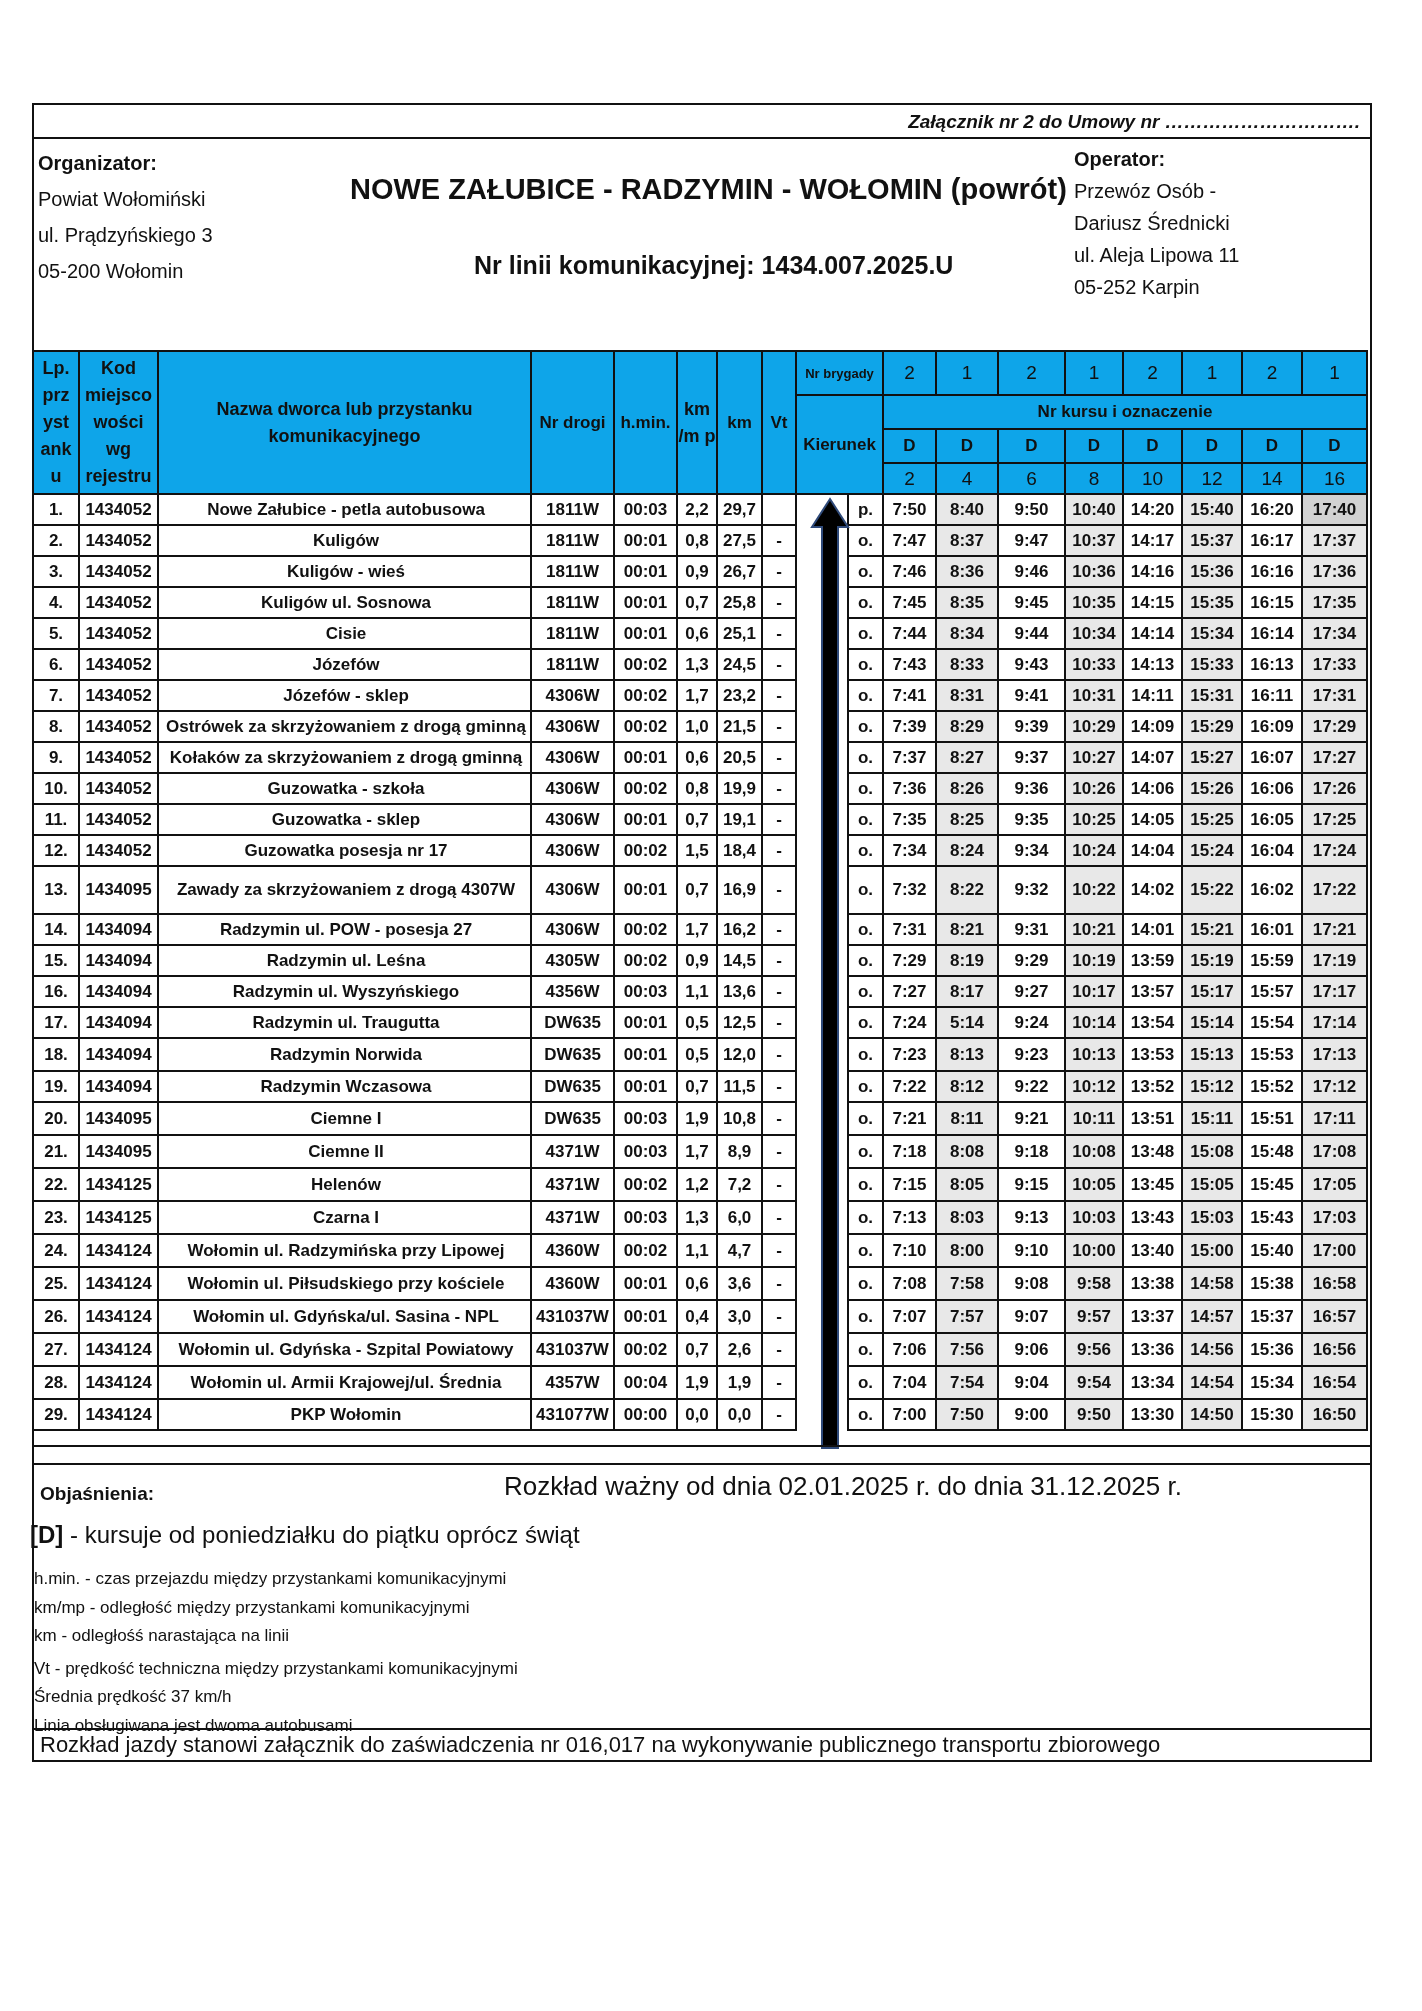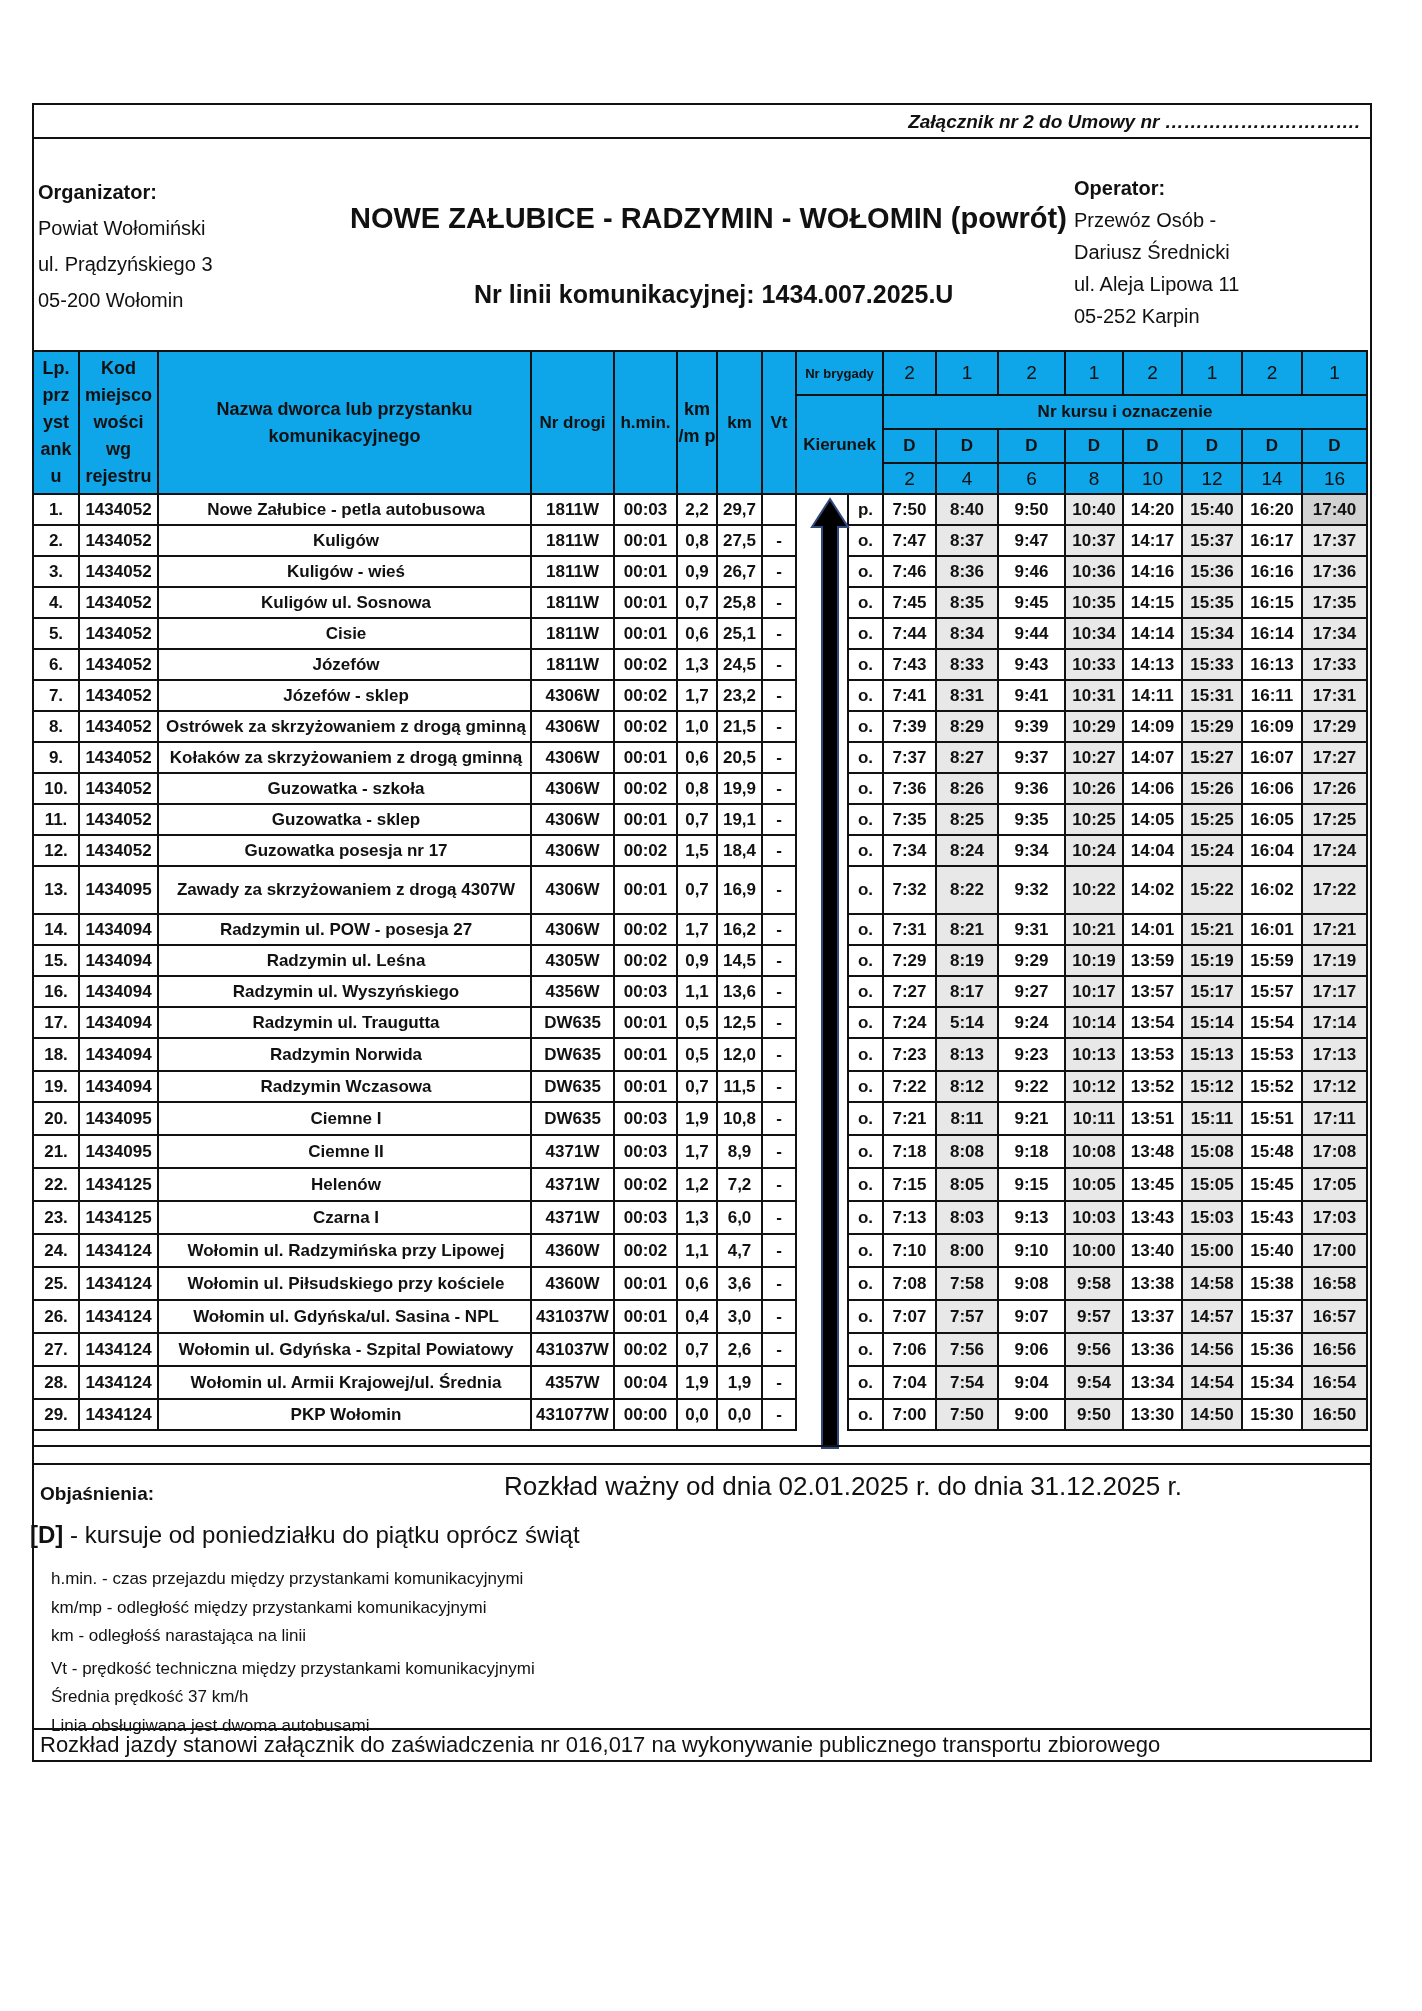--- a/index.html
+++ b/index.html
@@ -1,20 +1,20 @@
 <!DOCTYPE html>
 <html><head>
 <meta charset="utf-8">
 <style>
   html, body { margin:0; padding:0; background:#ffffff; }
   body { width:1422px; height:2011px; position:relative; font-family:"Liberation Sans", sans-serif; color:#111; }
   .page { position:absolute; left:32px; top:103px; width:1340px; height:1659px; border:2px solid #111; box-sizing:border-box; }
   .attach { position:absolute; left:0; top:0; width:100%; height:34px; border-bottom:2px solid #111; box-sizing:border-box; }
   .attach span { position:absolute; right:10px; top:6px; font-size:19px; font-weight:bold; font-style:italic; }
-  .hdr { position:absolute; left:0; top:34px; width:100%; height:213px;margin-top:29px; }
+  .hdr { position:absolute; left:0; top:34px; width:100%; height:213px; }
   .org { position:absolute; left:4px; top:6px; font-size:20px; line-height:36px; }
   .org .lbl, .op .lbl { font-weight:bold; }
   .title { position:absolute; left:316px; top:34px; font-size:29px; font-weight:bold; white-space:nowrap; }
   .lineno { position:absolute; left:440px; top:112px; font-size:25px; font-weight:bold; white-space:nowrap; }
   .op { position:absolute; left:1040px; top:4px; font-size:20px; line-height:32px; }
   table.tt { position:absolute; left:-2px; top:245px; border-collapse:collapse; table-layout:fixed; font-size:17px; }
   table.tt td, table.tt th { border:2px solid #111; padding:0; text-align:center; vertical-align:middle; overflow:hidden; white-space:nowrap; }
   table.tt th { background:#0ea5e9; font-weight:bold; }
   .hl { line-height:27px; font-size:18px; white-space:normal !important; }
   .nr-bry { font-size:13px; }
@@ -24,21 +24,21 @@
   td.shade { background:#e8e8e8; }
   td.shade-dark { background:#d2d2d2; }
   td.kier { border-top:none !important; border-bottom:none !important; position:relative; }
   .arrowbox { position:absolute; left:808px; top:495px; width:28px; height:950px; }
   .blankrow { position:absolute; left:0; top:1340px; width:100%; height:20px; border-top:2px solid #111; border-bottom:2px solid #111; box-sizing:border-box; }
   .expl { position:absolute; left:0; top:1360px; width:100%; height:270px; }
   .expl .t { position:absolute; left:6px; top:18px; font-size:19px; font-weight:bold; }
   .expl .valid { position:absolute; left:470px; top:6px; font-size:26px; white-space:nowrap; }
   .expl .d { position:absolute; left:-4px; top:56px; font-size:24px; white-space:nowrap; }
   .expl .d b { font-weight:bold; }
-  .expl .notes { position:absolute; left:17px; top:104px; font-size:17px; }
+  .expl .notes { position:absolute; left:0; top:104px; font-size:17px; }
   .expl .notes div { white-space:nowrap; }
   .foot { position:absolute; left:0; bottom:0; width:100%; height:32px; border-top:2px solid #111; box-sizing:border-box; }
   .foot span { position:absolute; left:6px; top:2px; font-size:22px; white-space:nowrap; }
 </style>
 </head>
 <body>
 
 <div class="page">
   <div class="attach">
     <span>Załącznik nr 2 do Umowy nr ………………………….</span>

